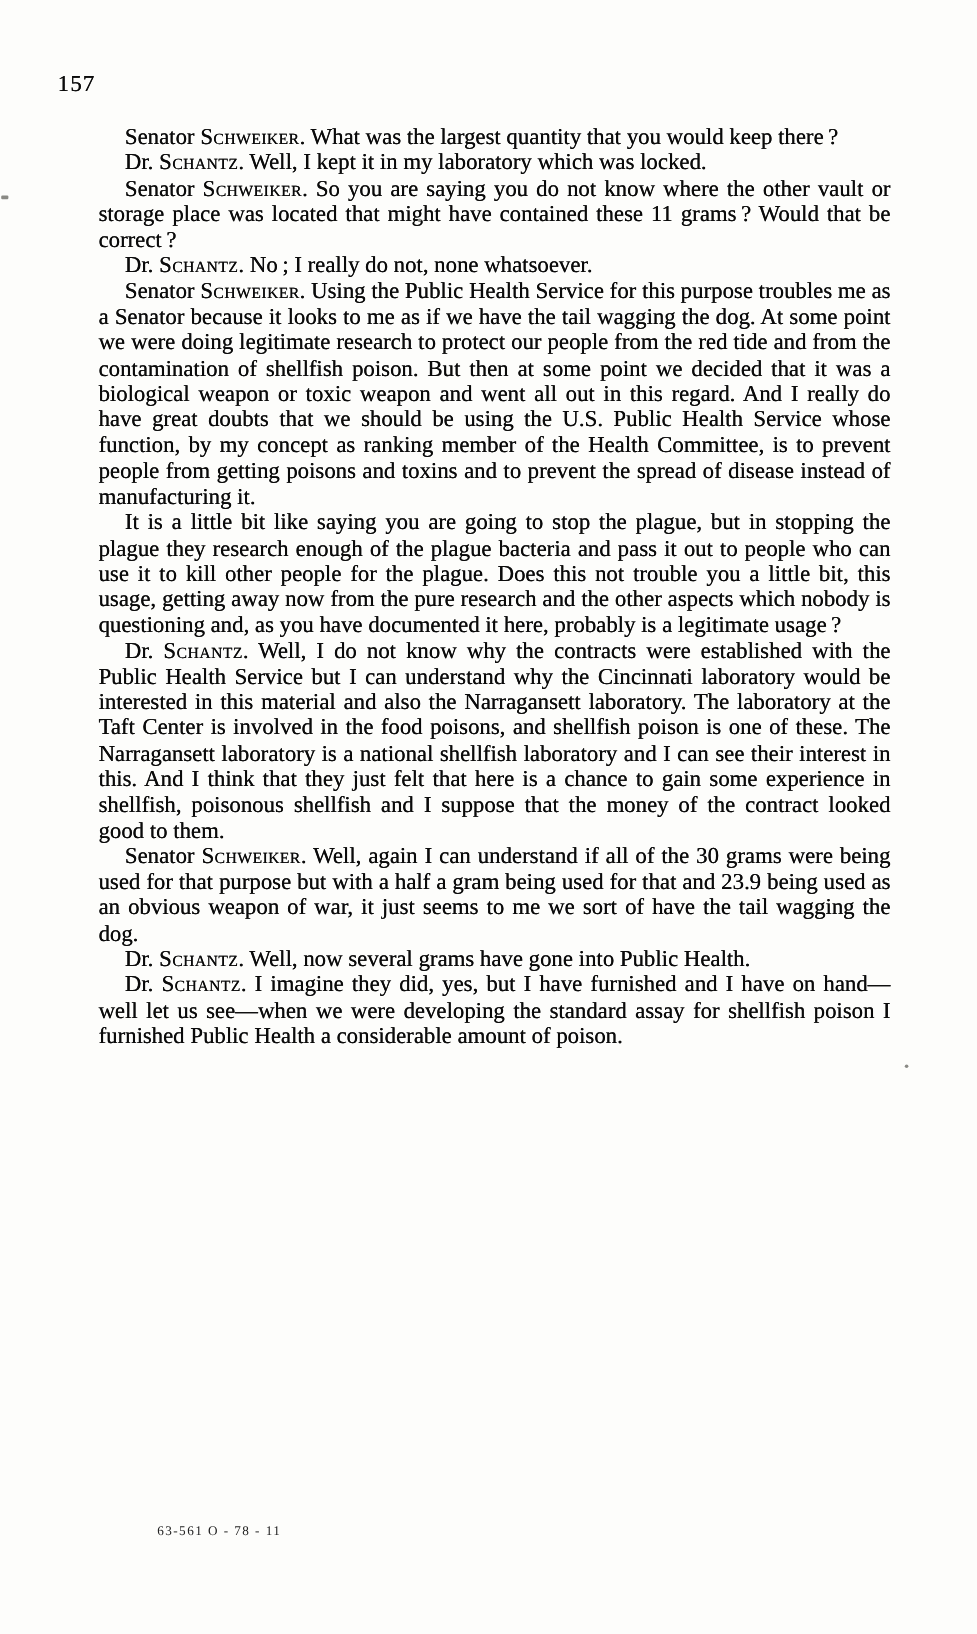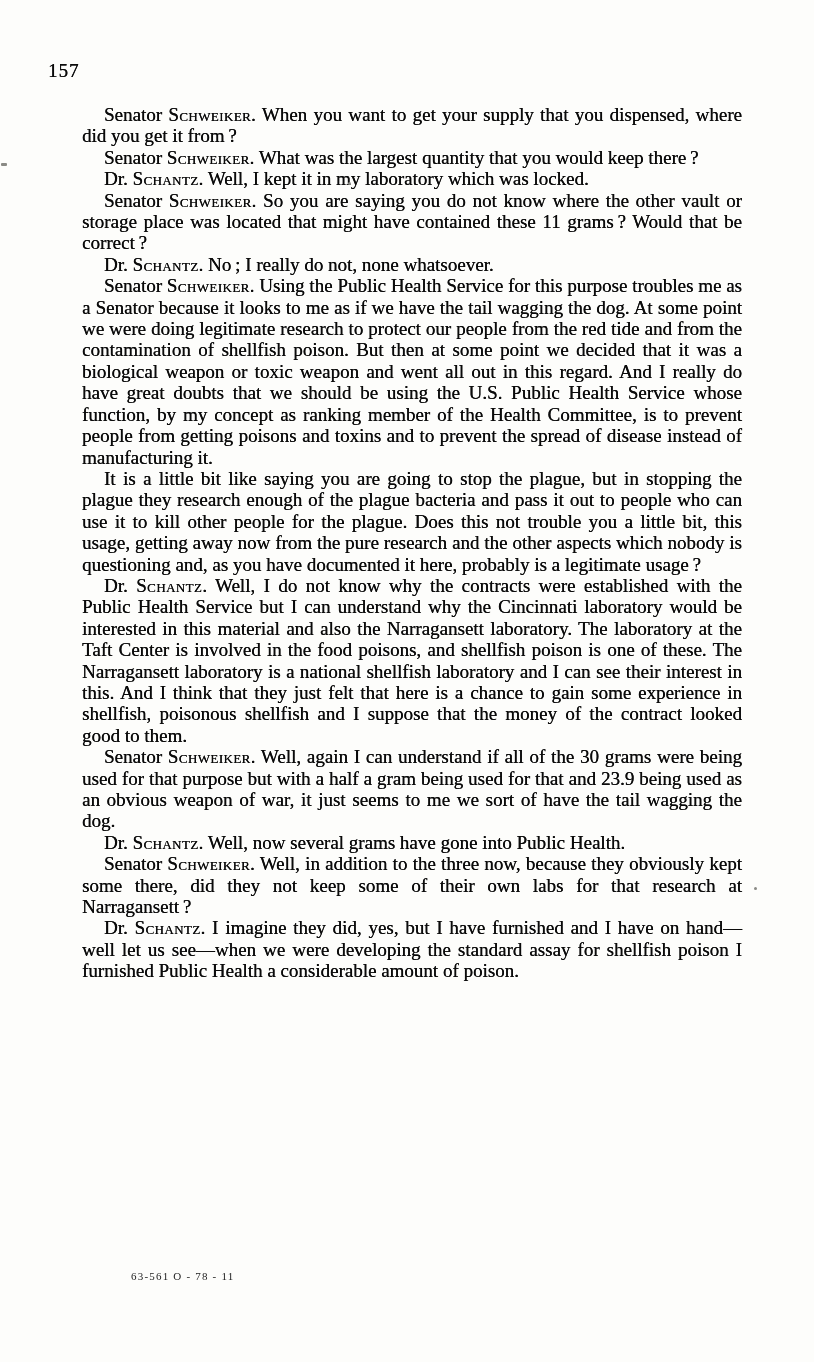--- a/index.html
+++ b/index.html
@@ -63,31 +63,29 @@
   .speck.dash { border-radius: 1px; }
 </style>
 </head>
 <body>
 
 <div class="page">
 
   <div class="page-number">157</div>
 
   <div class="content">
-    <p><span class="speaker">Senator </span><span class="sc">Schweiker</span><span>. When you want to get your supply that you dispensed, where did you get it from ?</span></p>
     <p><span class="speaker">Senator </span><span class="sc">Schweiker</span><span>. What was the largest quantity that you would keep there ?</span></p>
     <p><span class="speaker">Dr. </span><span class="sc">Schantz</span><span>. Well, I kept it in my laboratory which was locked.</span></p>
     <p><span class="speaker">Senator </span><span class="sc">Schweiker</span><span>. So you are saying you do not know where the other vault or storage place was located that might have contained these 11 grams ? Would that be correct ?</span></p>
     <p><span class="speaker">Dr. </span><span class="sc">Schantz</span><span>. No ; I really do not, none whatsoever.</span></p>
     <p><span class="speaker">Senator </span><span class="sc">Schweiker</span><span>. Using the Public Health Service for this purpose troubles me as a Senator because it looks to me as if we have the tail wagging the dog. At some point we were doing legitimate research to protect our people from the red tide and from the contamination of shellfish poison. But then at some point we decided that it was a biological weapon or toxic weapon and went all out in this regard. And I really do have great doubts that we should be using the U.S. Public Health Service whose function, by my concept as ranking member of the Health Committee, is to prevent people from getting poisons and toxins and to prevent the spread of disease instead of manufacturing it.</span></p>
     <p><span class="speaker"></span><span class="sc"></span><span>It is a little bit like saying you are going to stop the plague, but in stopping the plague they research enough of the plague bacteria and pass it out to people who can use it to kill other people for the plague. Does this not trouble you a little bit, this usage, getting away now from the pure research and the other aspects which nobody is questioning and, as you have documented it here, probably is a legitimate usage ?</span></p>
     <p><span class="speaker">Dr. </span><span class="sc">Schantz</span><span>. Well, I do not know why the contracts were established with the Public Health Service but I can understand why the Cincinnati laboratory would be interested in this material and also the Narragansett laboratory. The laboratory at the Taft Center is involved in the food poisons, and shellfish poison is one of these. The Narragansett laboratory is a national shellfish laboratory and I can see their interest in this. And I think that they just felt that here is a chance to gain some experience in shellfish, poisonous shellfish and I suppose that the money of the contract looked good to them.</span></p>
     <p><span class="speaker">Senator </span><span class="sc">Schweiker</span><span>. Well, again I can understand if all of the 30 grams were being used for that purpose but with a half a gram being used for that and 23.9 being used as an obvious weapon of war, it just seems to me we sort of have the tail wagging the dog.</span></p>
     <p><span class="speaker">Dr. </span><span class="sc">Schantz</span><span>. Well, now several grams have gone into Public Health.</span></p>
-    <p><span class="speaker">Senator </span><span class="sc">Schweiker</span><span>. Well, in addition to the three now, because they obviously kept some there, did they not keep some of their own labs for that research at Narragansett ?</span></p>
     <p><span class="speaker">Dr. </span><span class="sc">Schantz</span><span>. I imagine they did, yes, but I have furnished and I have on hand—well let us see—when we were developing the standard assay for shellfish poison I furnished Public Health a considerable amount of poison.</span></p>
   </div>
 
   <div class="footer-code">63-561 O - 78 - 11</div>
 
   <div class="speck dash" style="left:1px; top:163px; width:6px; height:3px;"></div>
   <div class="speck" style="left:348px; top:182px; width:3px; height:3px;"></div>
   <div class="speck" style="left:754px; top:887px; width:3px; height:3px;"></div>
 </div>
 

